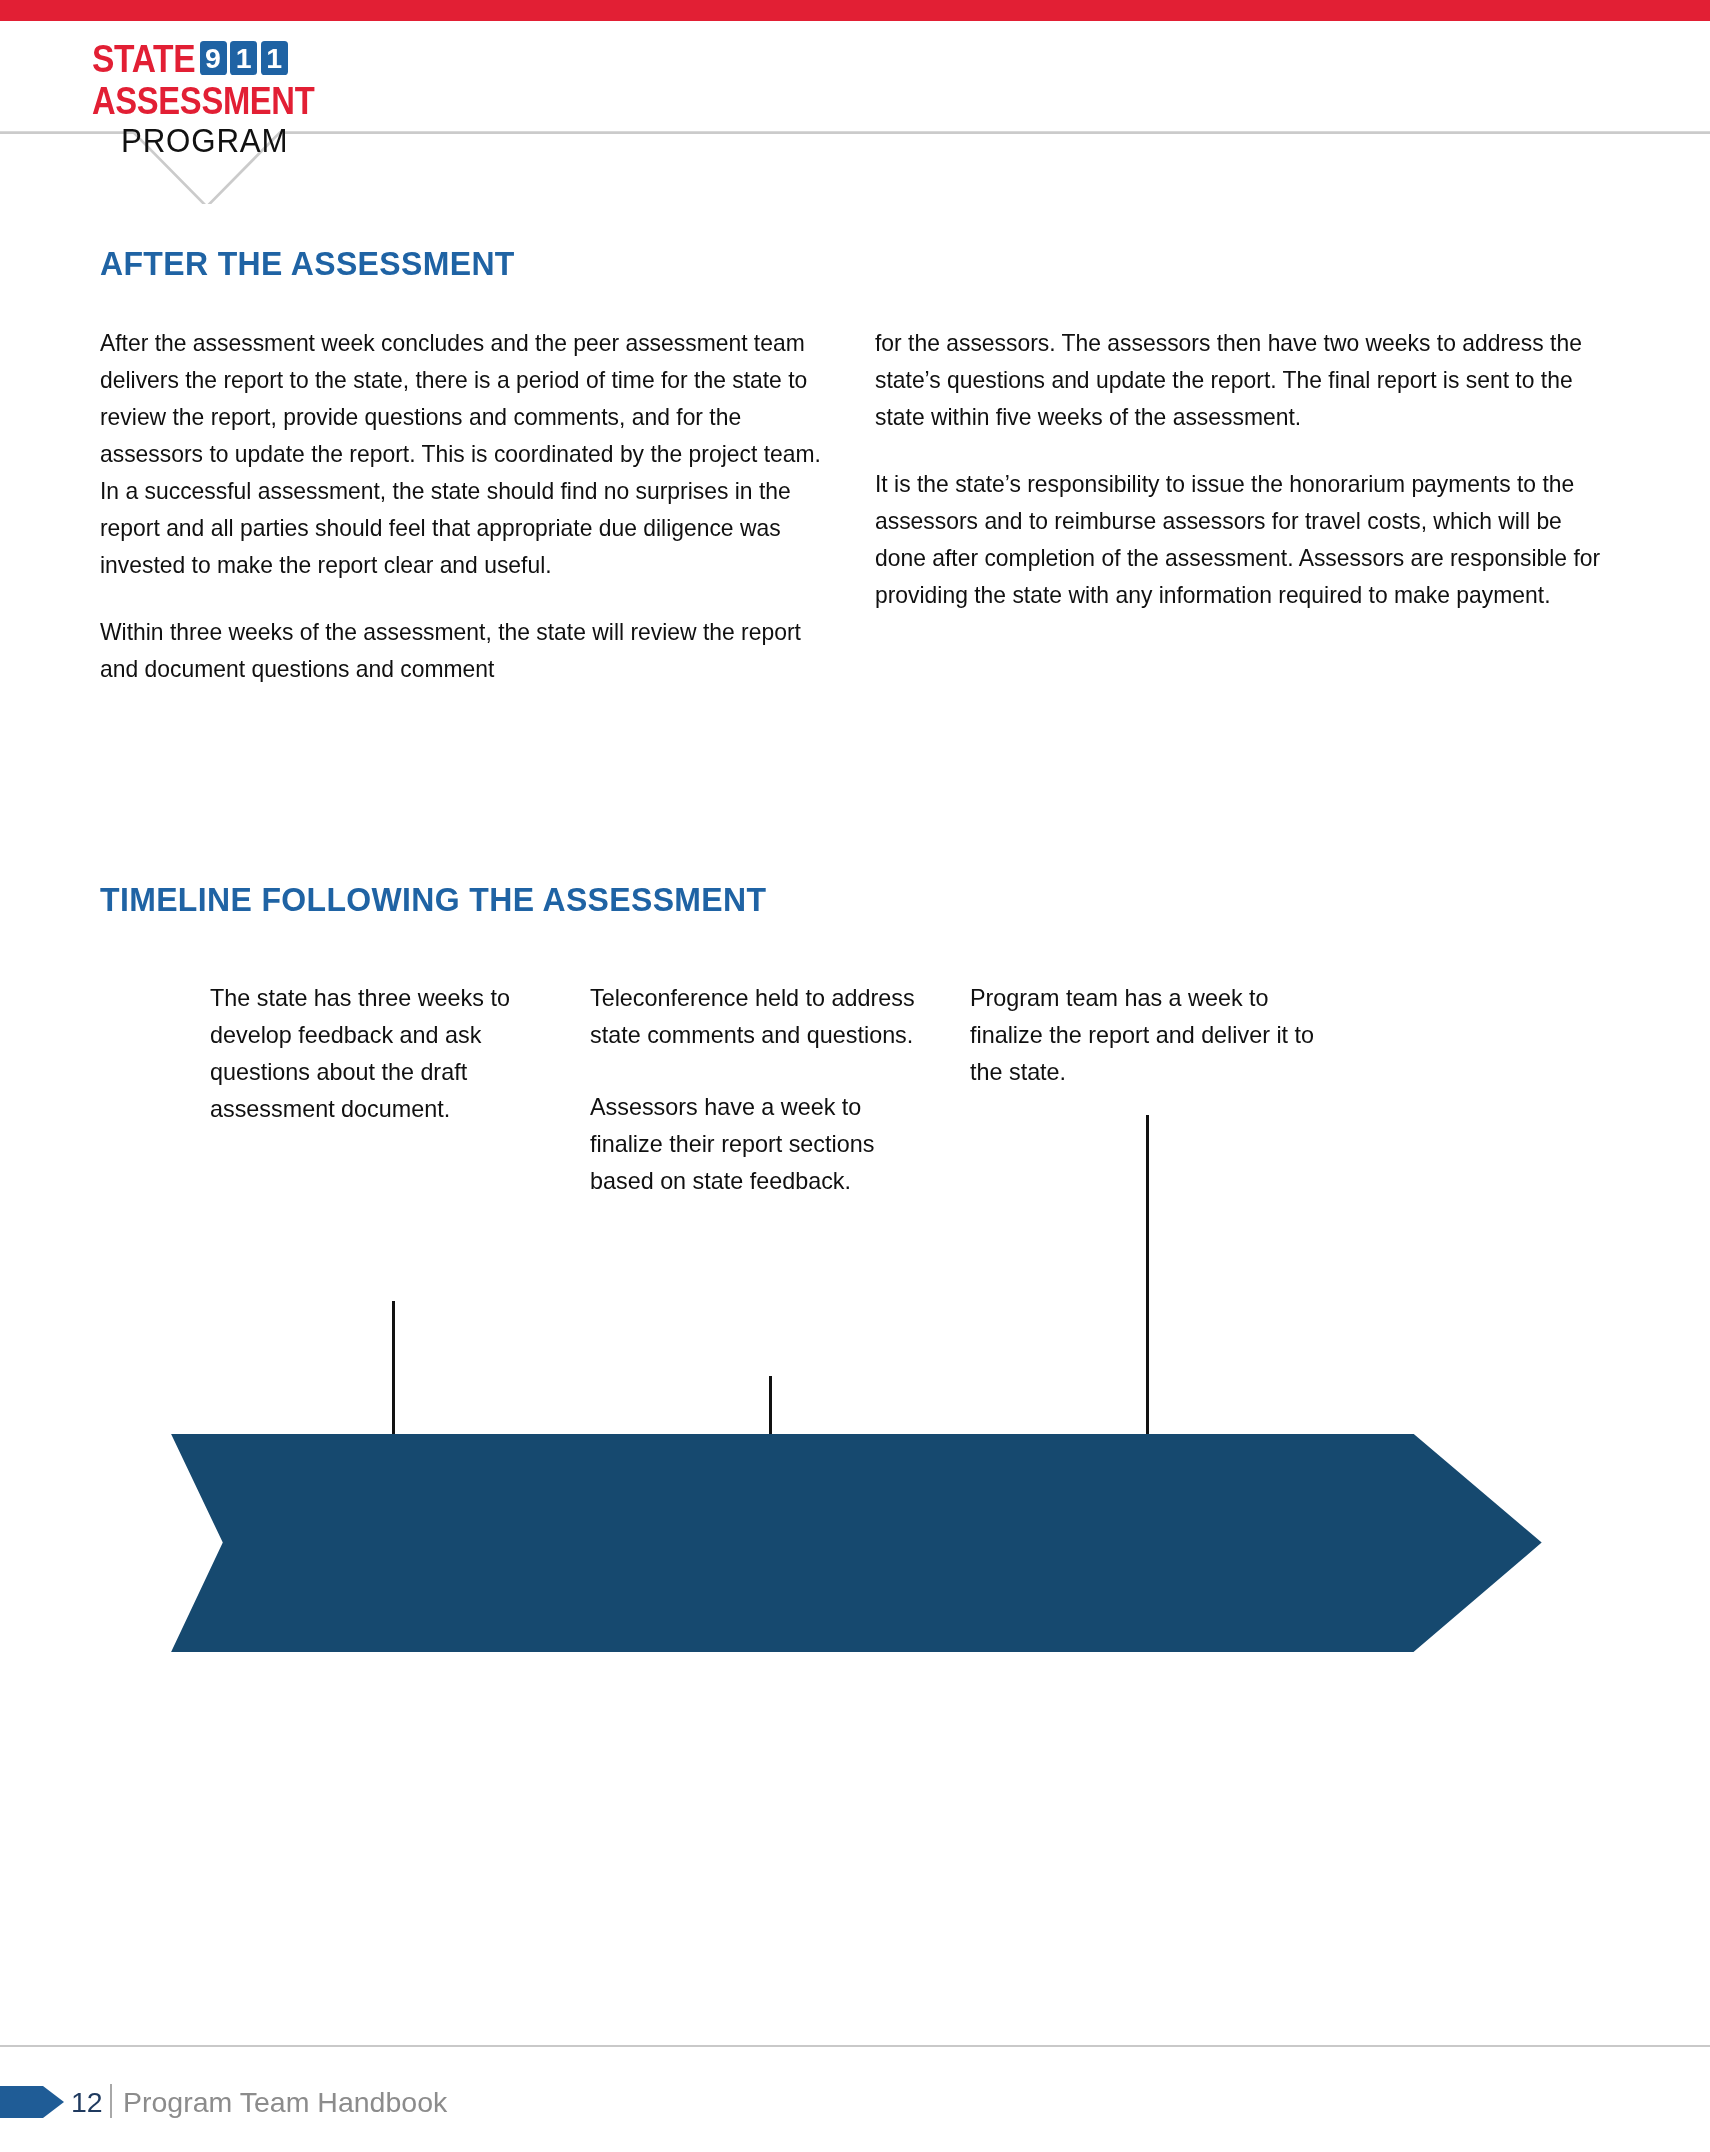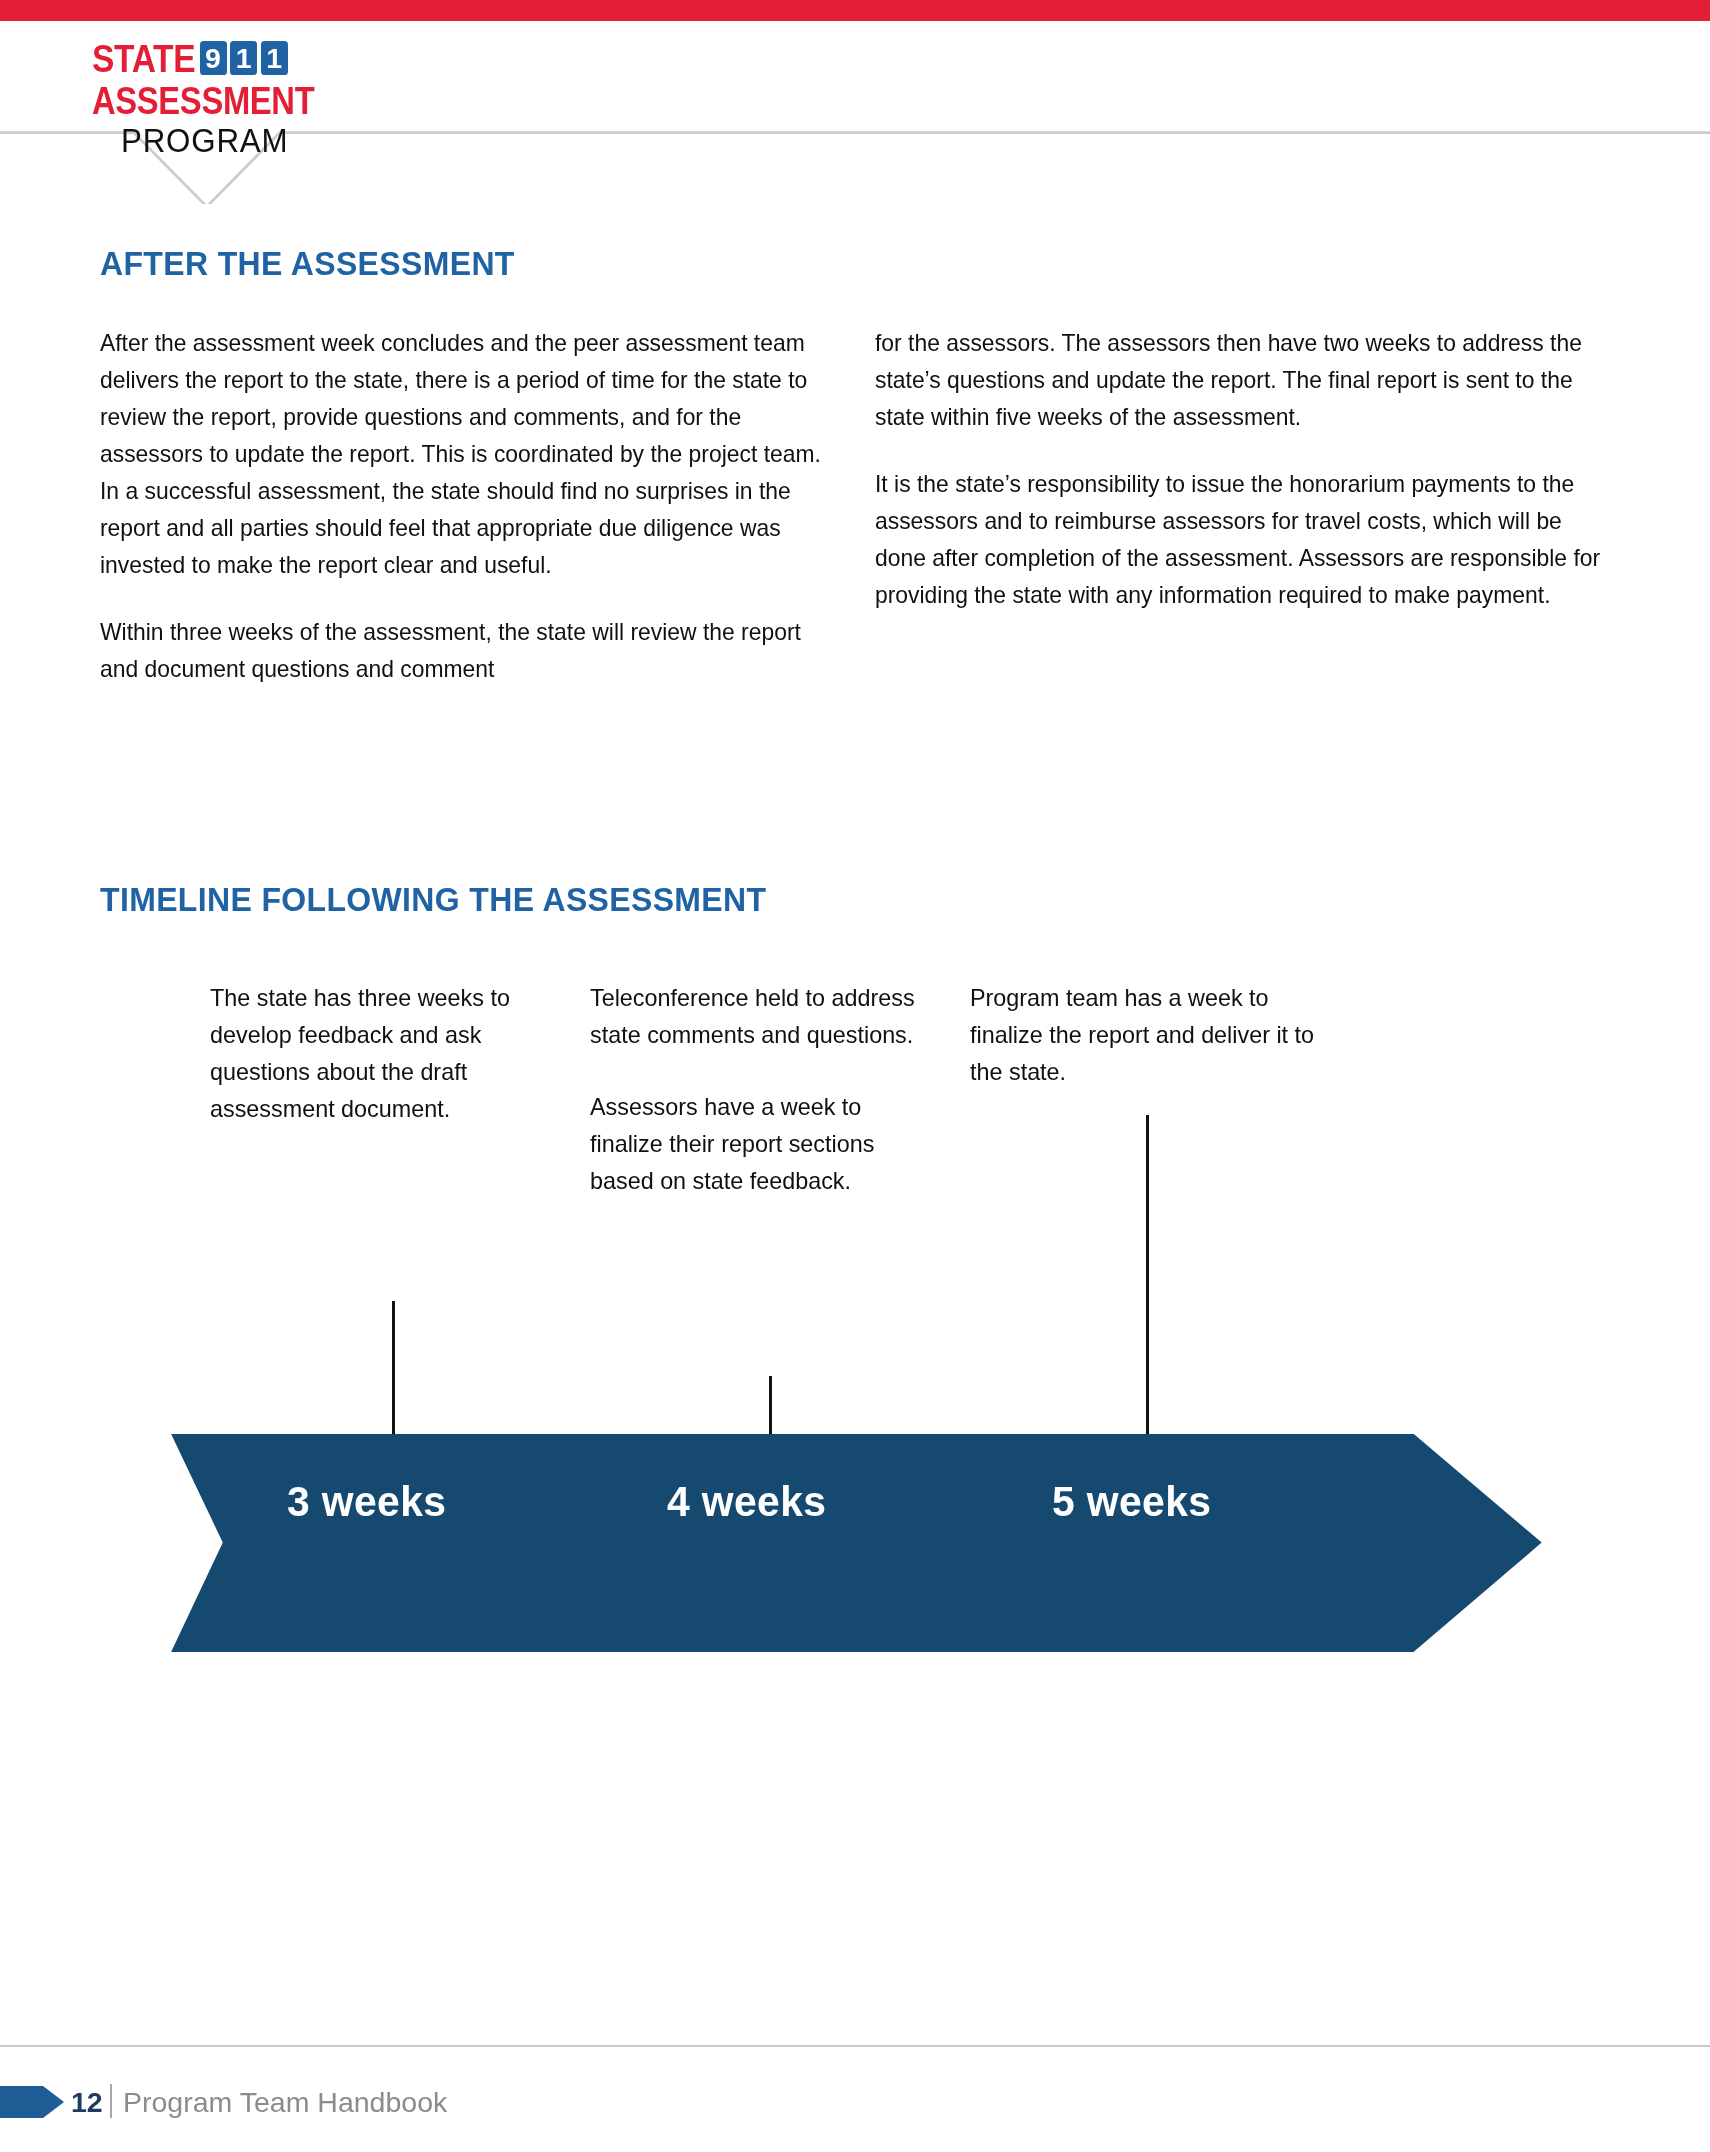--- a/index.html
+++ b/index.html
@@ -229,21 +229,21 @@
     clip-path: polygon(0 0, 43px 0, 64px 50%, 43px 100%, 0 100%);
   }
   .footer-page {
     position: absolute;
     left: 71px;
     top: 39px;
     font-family: "Liberation Sans Narrow", "Liberation Sans", sans-serif;
     font-size: 28.5px;
     line-height: 36px;
     color: #1F3A5F;
-    font-weight: bold;
+    font-weight: normal;
     text-align: center;
   }
   .footer-divider {
     position: absolute;
     left: 110px;
     top: 39px;
     width: 1.8px;
     height: 34px;
     background: #A8A8A8;
   }
@@ -313,25 +313,20 @@
   </div>
 
   <div class="tick" id="tick-1"></div>
   <div class="tick" id="tick-2"></div>
   <div class="tick" id="tick-3"></div>
 
   <svg class="arrow-banner" viewBox="0 0 1920 245" preserveAspectRatio="none">
     <polygon points="192,0 1530,0 1530,-48 1730,122 1530,293 1530,245 192,245 250,122" fill="#16496F"></polygon>
   </svg>
 
-  <div class="week-labels">
-    <span class="week-label" id="week-1">3 weeks</span>
-    <span class="week-label" id="week-2">4 weeks</span>
-    <span class="week-label" id="week-3">5 weeks</span>
-  </div>
 </div>
 
 <div class="footer">
   <div class="footer-rule"></div>
   <div class="footer-arrow"></div>
   <div class="footer-page">12</div>
   <div class="footer-divider"></div>
   <div class="footer-title">Program Team Handbook</div>
 </div>
 

